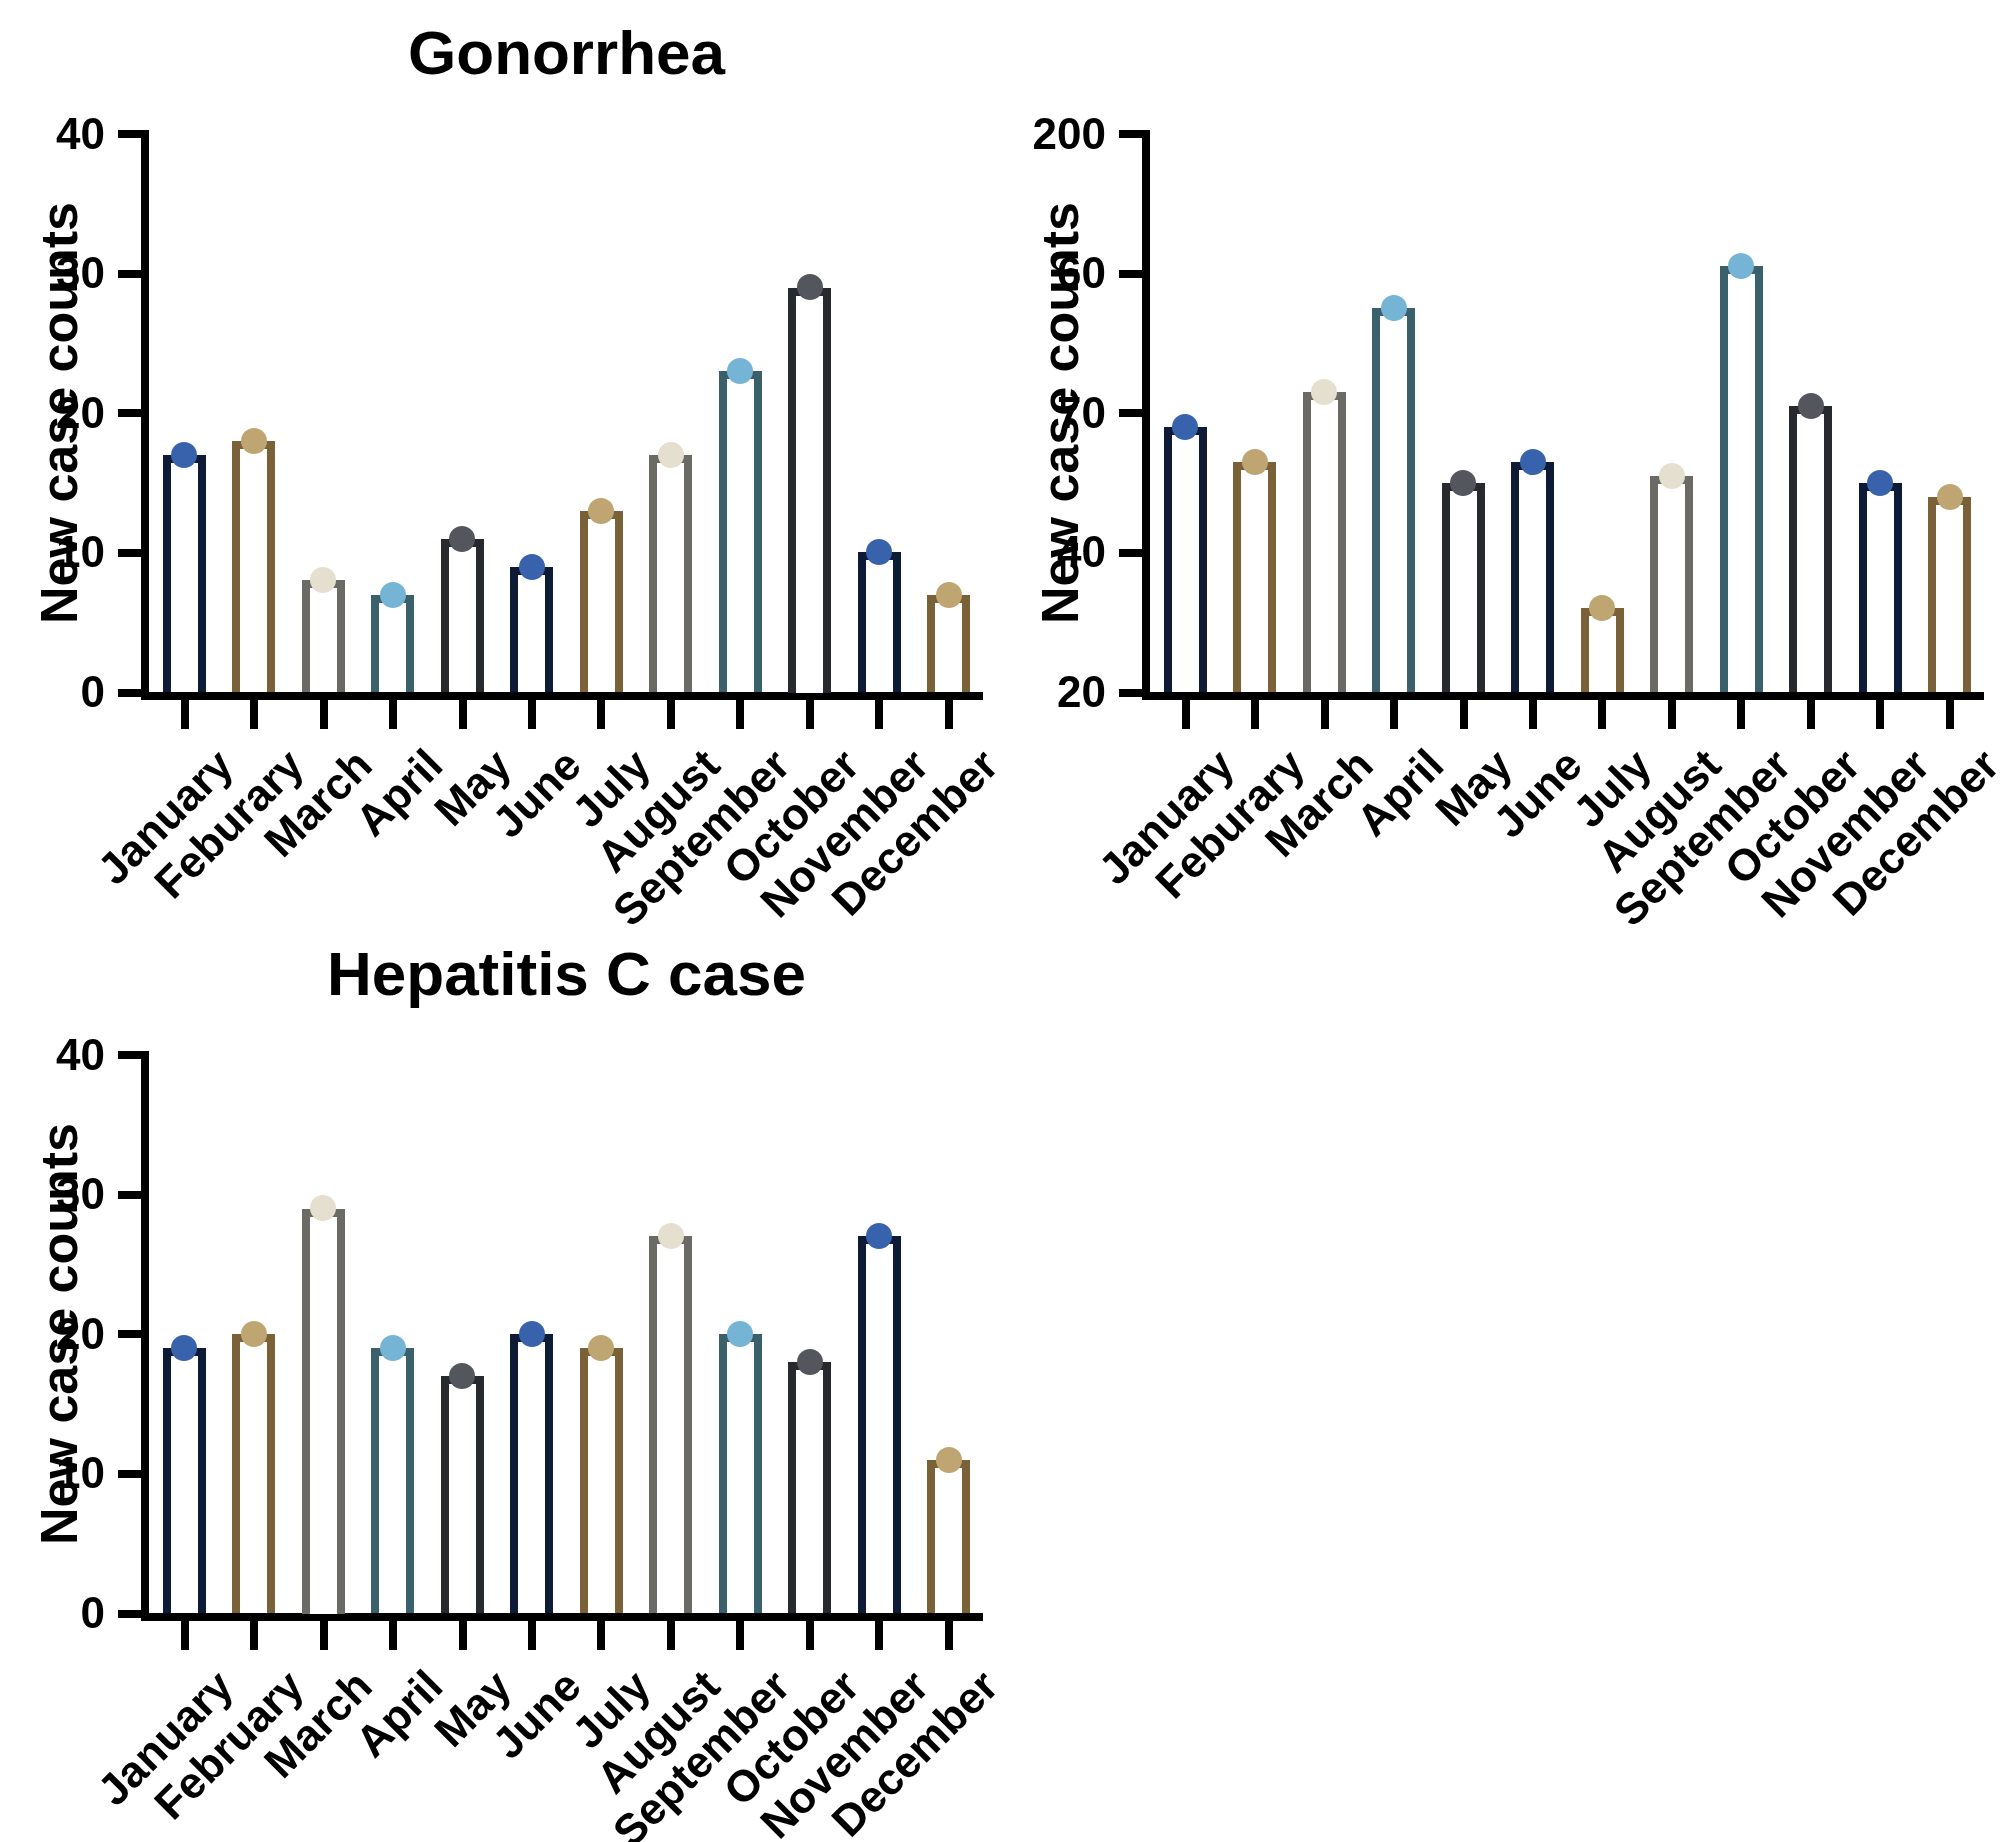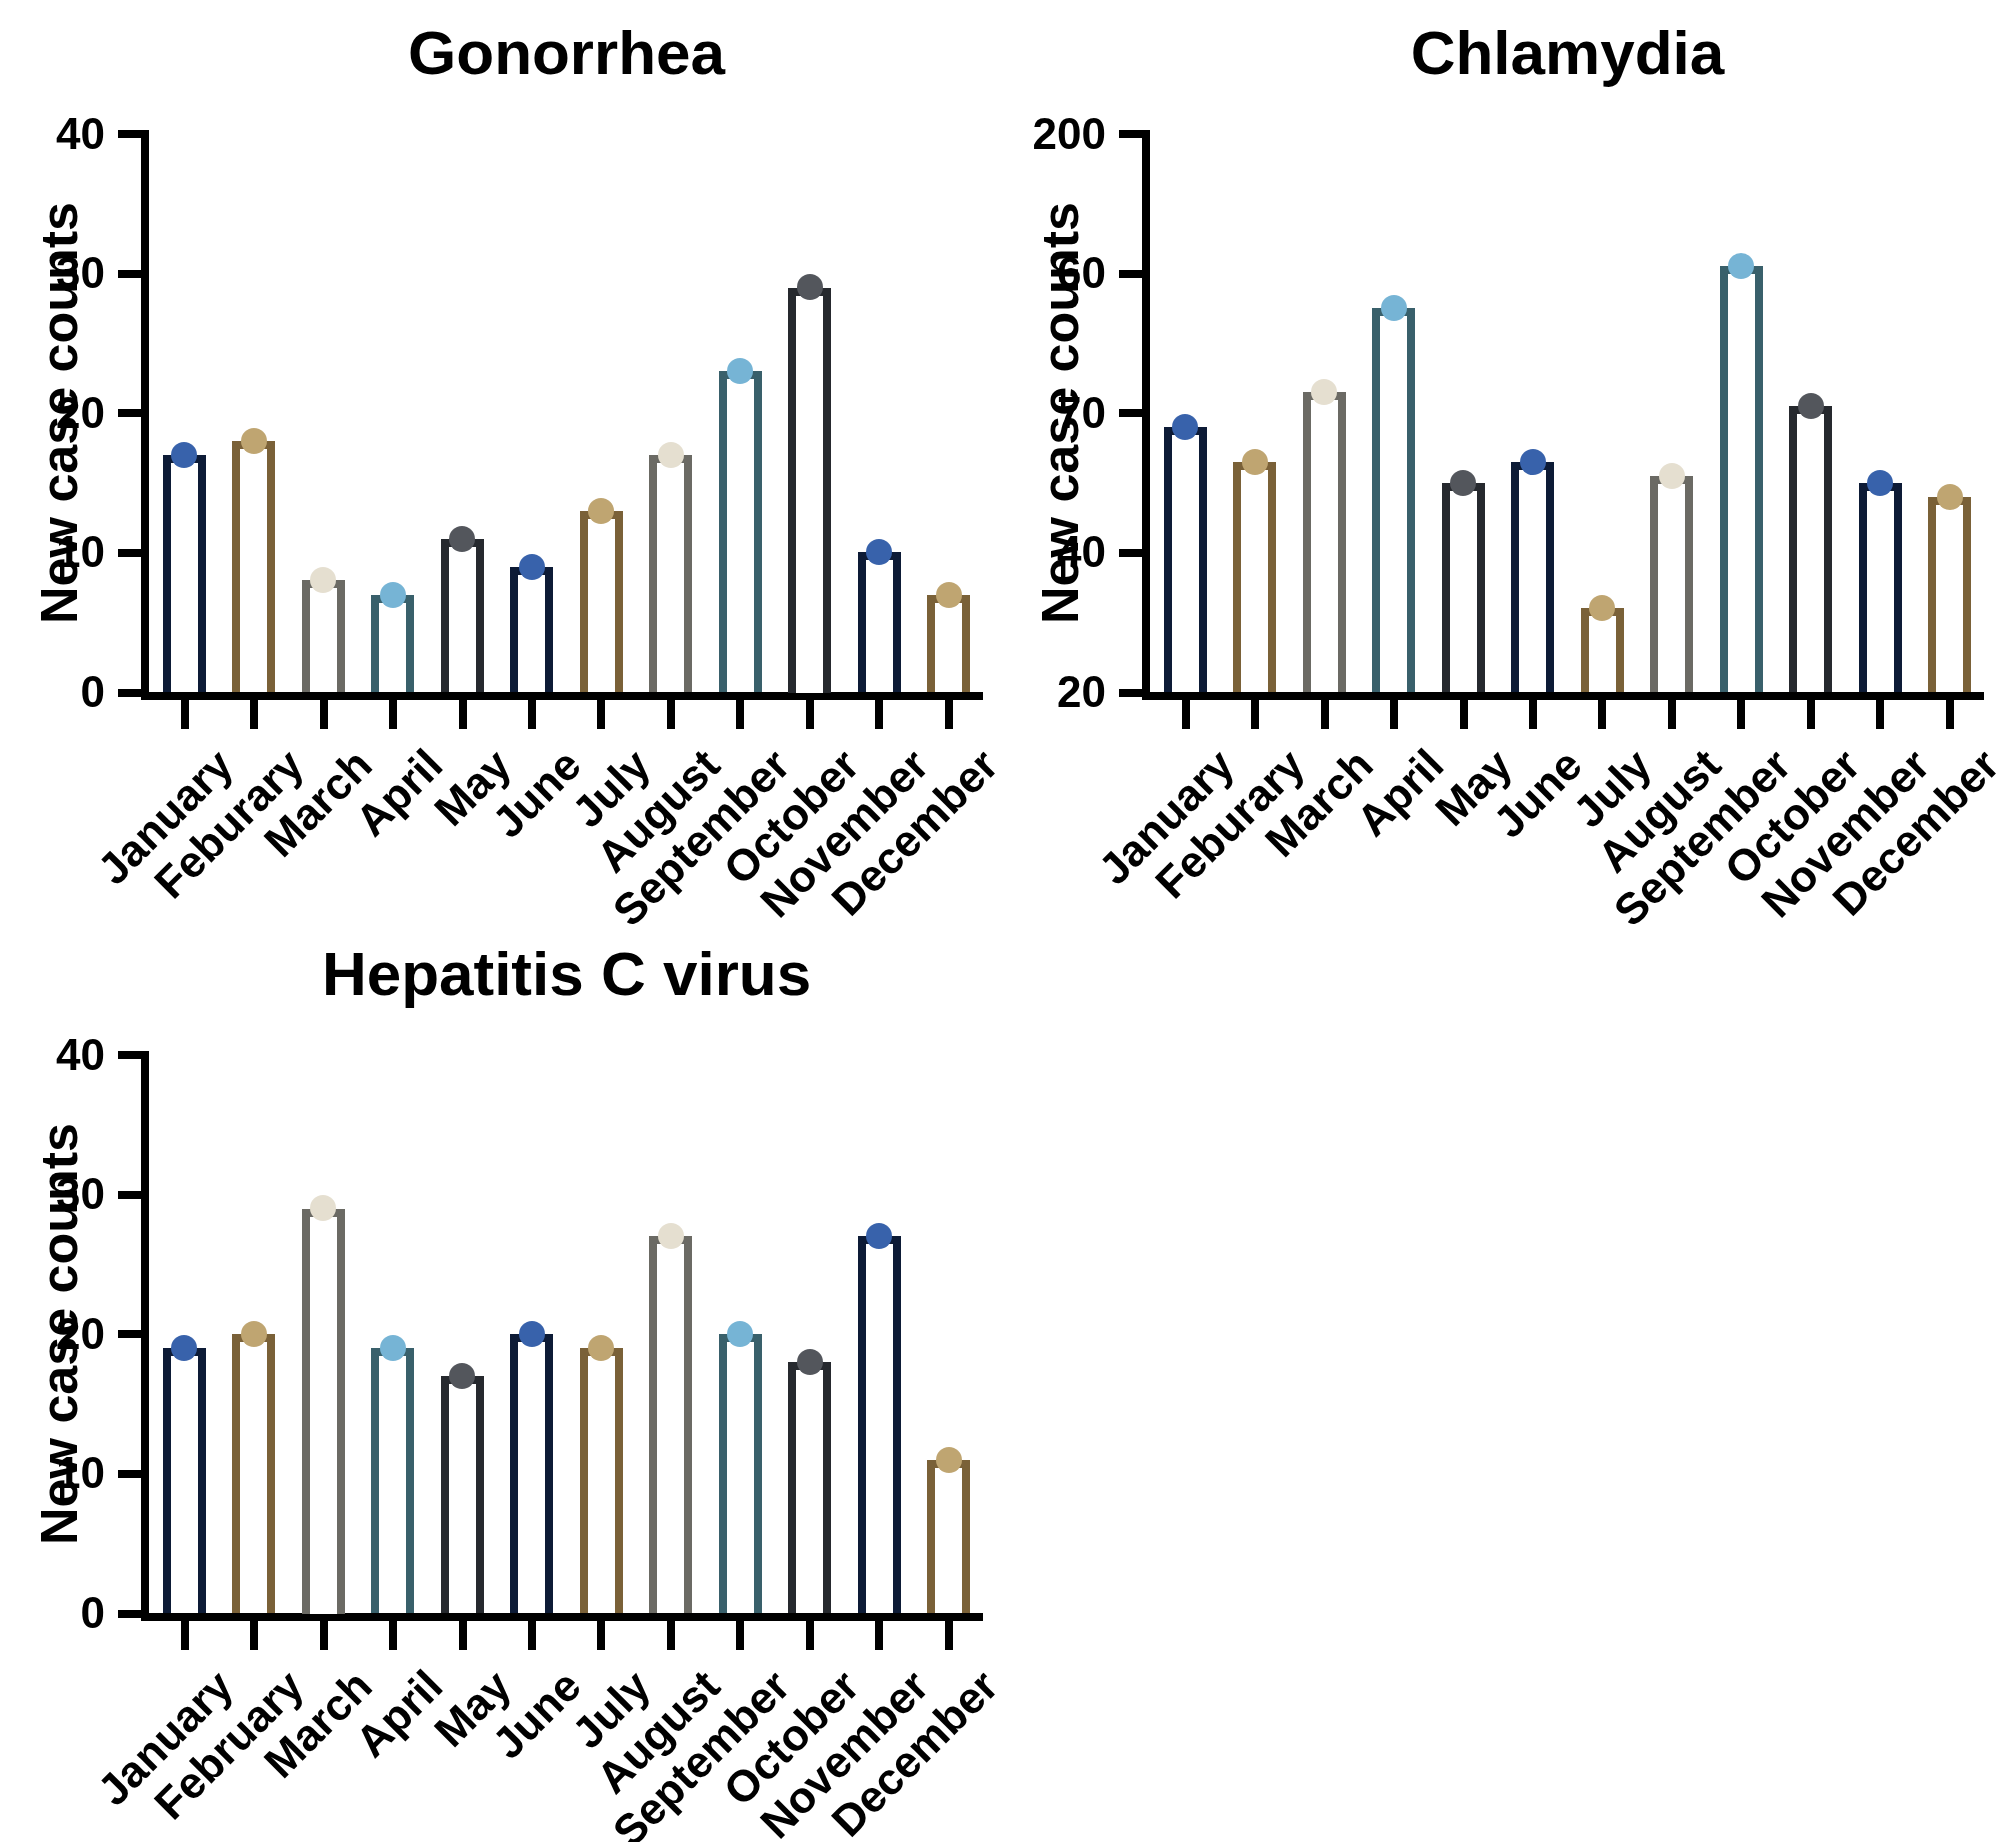--- a/index.html
+++ b/index.html
@@ -96,21 +96,20 @@
       <div class="xtick" style="left: 875px; top: 700px; width: 7.7px; height: 28.5px;"></div>
       <div class="xlabel" style="right: 100px; top: 741px;">November</div>
       <div class="bar" style="left: 927px; top: 595px; width: 43px; height: 97px; border-width: 8.3px; border-color: rgb(122, 97, 56); background: rgb(255, 255, 255);"></div>
       <div class="dot" style="left: 936px; top: 582px; width: 26px; height: 26px; background: rgb(191, 165, 113);"></div>
       <div class="xtick" style="left: 945px; top: 700px; width: 7.7px; height: 28.5px;"></div>
       <div class="xlabel" style="right: 30px; top: 741px;">December</div>
     </div>
 </section>
 
 <section class="chart" id="chart-1">
-  <h2 class="chart-title">Chlamydia</h2>
   <div class="y-label">New case counts</div>
   <div class="plot">
       <div class="axis" style="left: 141px; top: 130px; width: 8.3px; height: 570px;"></div>
       <div class="axis" style="left: 141px; top: 692px; width: 842px; height: 8.3px;"></div>
       <div class="ytick" style="left: 118px; top: 689px; width: 24px; height: 7.7px;"></div>
       <div class="yticklabel" style="top: 670px; width: 105px;">20</div>
       <div class="ytick" style="left: 118px; top: 549px; width: 24px; height: 7.7px;"></div>
       <div class="yticklabel" style="top: 530px; width: 105px;">40</div>
       <div class="ytick" style="left: 118px; top: 409px; width: 24px; height: 7.7px;"></div>
       <div class="yticklabel" style="top: 391px; width: 105px;">70</div>
@@ -163,21 +162,21 @@
       <div class="xtick" style="left: 875px; top: 700px; width: 7.7px; height: 28.5px;"></div>
       <div class="xlabel" style="right: 100px; top: 741px;">November</div>
       <div class="bar" style="left: 927px; top: 497px; width: 43px; height: 195px; border-width: 8.3px; border-color: rgb(122, 97, 56); background: rgb(255, 255, 255);"></div>
       <div class="dot" style="left: 936px; top: 484px; width: 26px; height: 26px; background: rgb(191, 165, 113);"></div>
       <div class="xtick" style="left: 945px; top: 700px; width: 7.7px; height: 28.5px;"></div>
       <div class="xlabel" style="right: 30px; top: 741px;">December</div>
     </div>
 </section>
 
 <section class="chart" id="chart-2">
-  <h2 class="chart-title">Hepatitis C virus</h2>
+  <h2 class="chart-title">Hepatitis C case</h2>
   <div class="y-label">New case counts</div>
   <div class="plot">
       <div class="axis" style="left: 141px; top: 130px; width: 8.3px; height: 570px;"></div>
       <div class="axis" style="left: 141px; top: 692px; width: 842px; height: 8.3px;"></div>
       <div class="ytick" style="left: 118px; top: 689px; width: 24px; height: 7.7px;"></div>
       <div class="yticklabel" style="top: 670px; width: 105px;">0</div>
       <div class="ytick" style="left: 118px; top: 549px; width: 24px; height: 7.7px;"></div>
       <div class="yticklabel" style="top: 530px; width: 105px;">10</div>
       <div class="ytick" style="left: 118px; top: 409px; width: 24px; height: 7.7px;"></div>
       <div class="yticklabel" style="top: 391px; width: 105px;">20</div>

